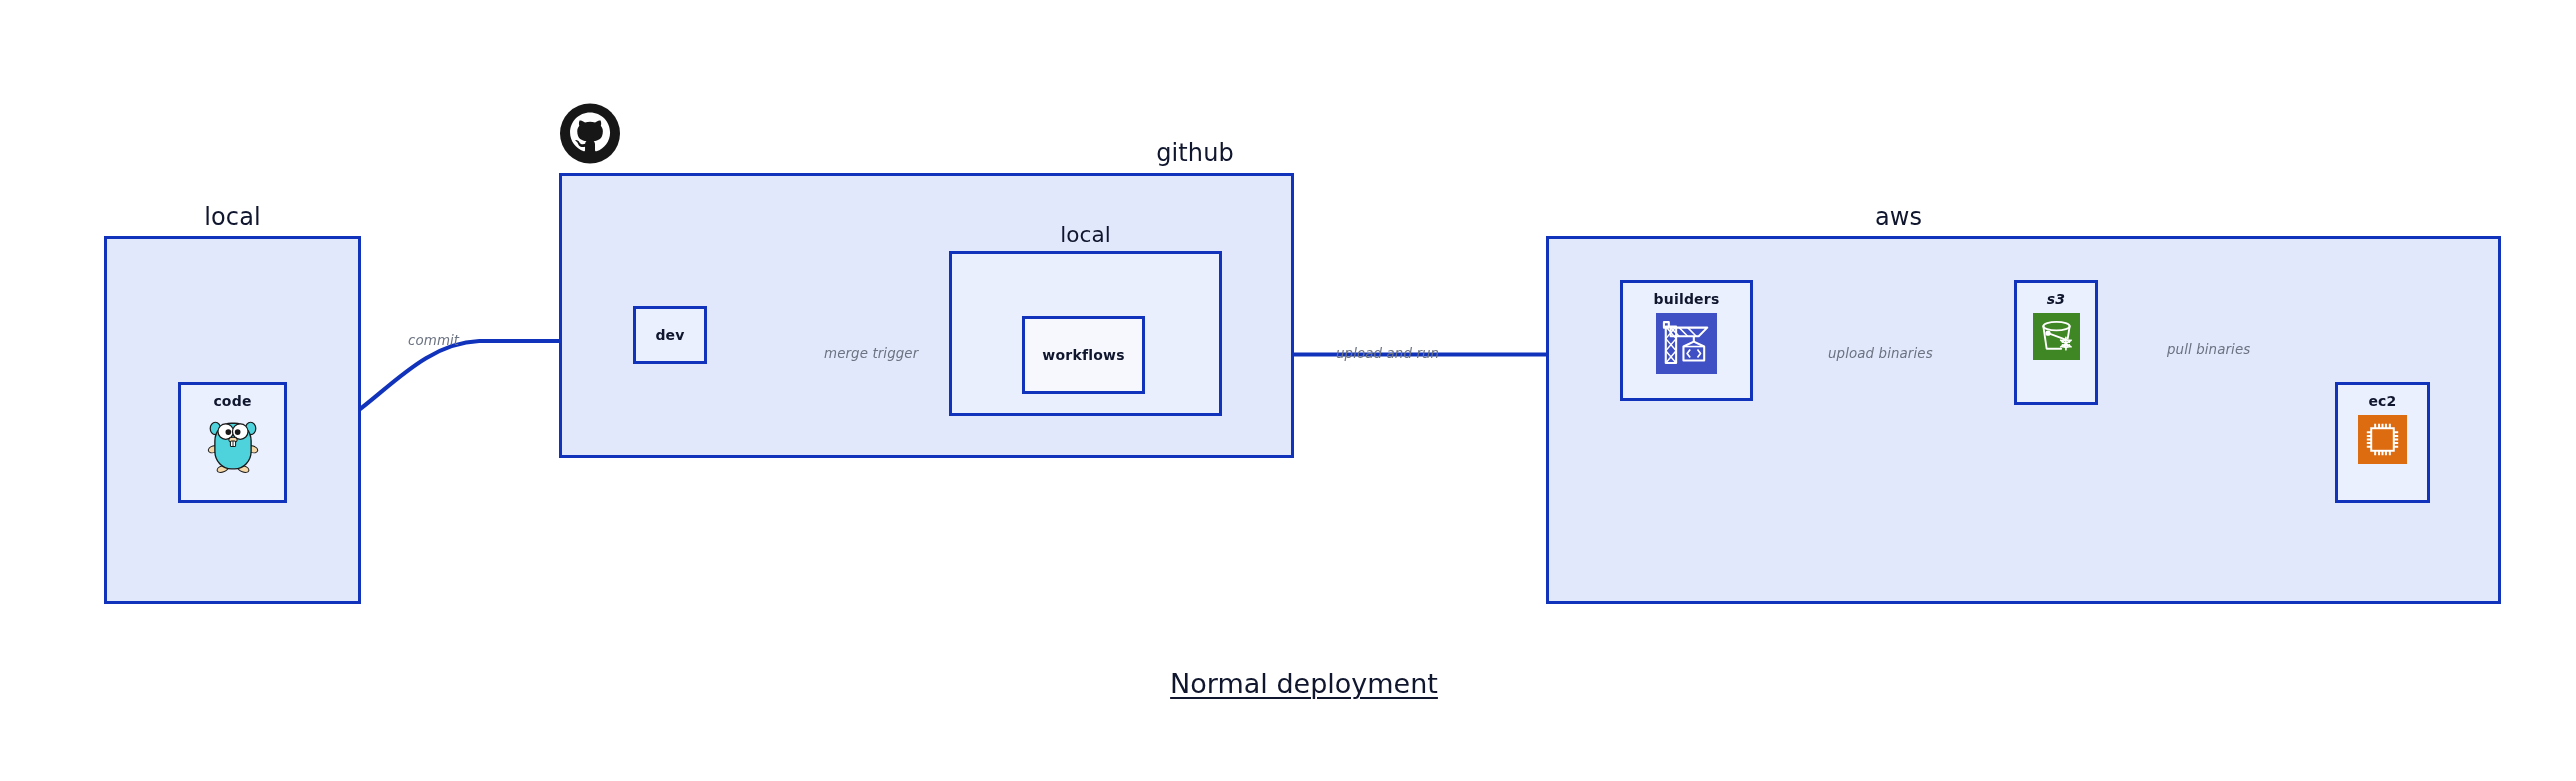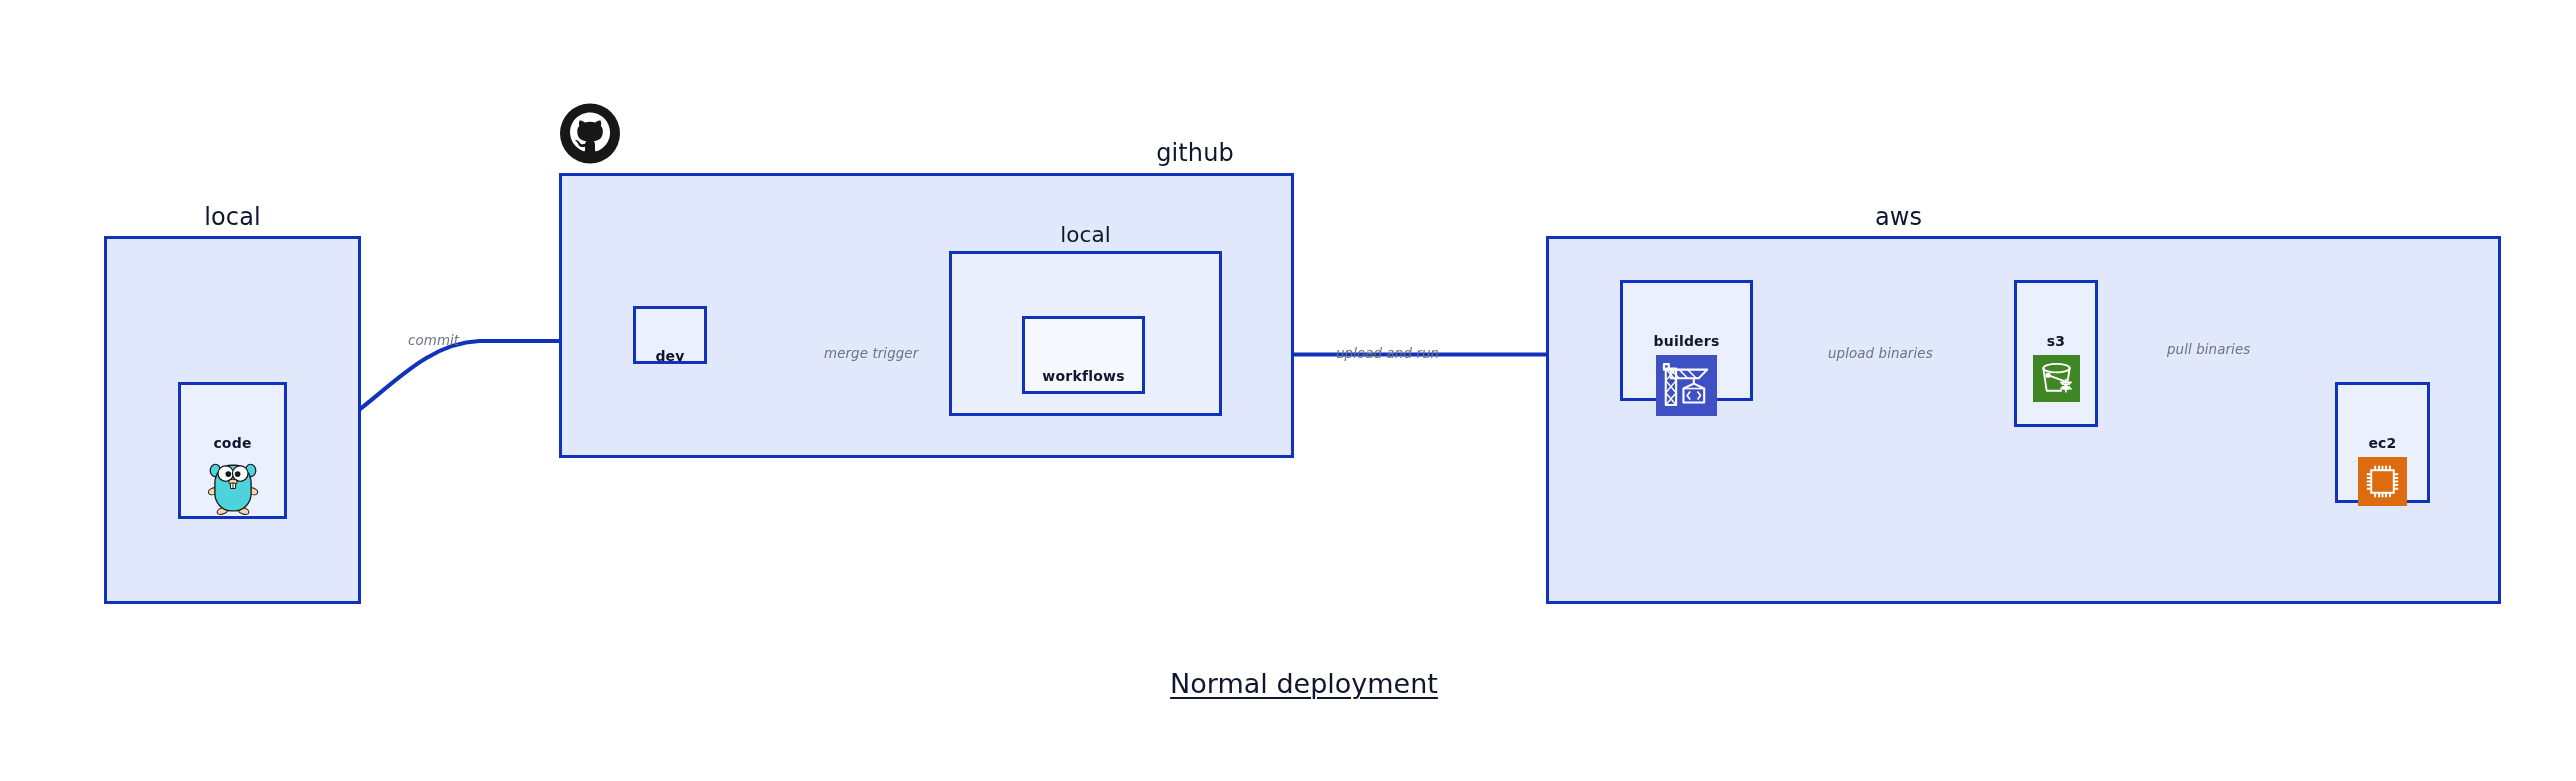--- a/index.html
+++ b/index.html
@@ -68,21 +68,20 @@
   .node.plain {
     justify-content: center;
   }
   .node-title {
     color: #10162e;
     font-size: 14px;
     font-weight: 700;
     line-height: 1;
     white-space: nowrap;
     letter-spacing: 0.2px;
-    margin-top: 42px;
   }
   .node-icon {
     display: block;
   }
 
   
   .edge-label {
     position: absolute;
     color: #6b7280;
     font-size: 13.4px;
@@ -141,21 +140,21 @@
     <path d="M 3403 688 L 3904 688" fill="none" stroke="#1133bb" stroke-width="8" marker-end="url(#arrow)"></path>
 
     <path d="M 4073 668 C 4210 663 4290 700 4360 728 C 4430 756 4480 800 4524 838" fill="none" stroke="#1133bb" stroke-width="8" marker-end="url(#arrow)"></path>
   </svg>
 
   <div class="group-label" style="left:104px; top:205px; width:257px;">local</div>
 
   <div class="group" style="left:104px; top:236px; width:257px; height:368px;">
   </div>
 
-  <div class="node" style="left:178px; top:382px; width:109px; height:137px; padding-top:9.3px;">
+  <div class="node" style="left:178px; top:382px; width:109px; height:121px; padding-top:9.3px;">
     <span class="node-title">code</span>
     <span class="node-icon" style="margin-top:7.2px;">
       <svg width="54" height="58" viewBox="0 0 104 112" xmlns="http://www.w3.org/2000/svg">
 
         <ellipse cx="15" cy="66" rx="11" ry="6.5" fill="#f6d8a8" stroke="#1a1a1a" stroke-width="2" transform="rotate(-18 15 66)"></ellipse>
         <ellipse cx="89" cy="66" rx="11" ry="6.5" fill="#f6d8a8" stroke="#1a1a1a" stroke-width="2" transform="rotate(18 89 66)"></ellipse>
 
         <ellipse cx="32" cy="104" rx="11" ry="6" fill="#f6d8a8" stroke="#1a1a1a" stroke-width="2" transform="rotate(-20 32 104)"></ellipse>
         <ellipse cx="72" cy="104" rx="11" ry="6" fill="#f6d8a8" stroke="#1a1a1a" stroke-width="2" transform="rotate(20 72 104)"></ellipse>
 
@@ -225,21 +224,21 @@
 
           <path d="M45 55 L62 47 L79 55 L79 78 L45 78 Z"></path>
           <path d="M45 55 L79 55" stroke-width="2.6"></path>
 
           <path d="M56 60 L51 66.5 L56 73 M68 60 L73 66.5 L68 73" stroke-width="2.8"></path>
         </g>
       </svg>
     </span>
   </div>
 
-  <div class="node" style="left:2014px; top:280px; width:84px; height:147px; padding-top:9.3px;">
+  <div class="node" style="left:2014px; top:280px; width:84px; height:125px; padding-top:9.3px;font-style:italic;">
     <span class="node-title">s3</span>
     <span class="node-icon" style="margin-top:7.2px;">
       <svg width="47" height="47" viewBox="0 0 100 100" xmlns="http://www.w3.org/2000/svg">
         <rect x="0" y="0" width="100" height="100" fill="#3f8624"></rect>
         <g fill="none" stroke="#ffffff" stroke-width="4" stroke-linejoin="round" stroke-linecap="round">
 
           <path d="M22 28 L29 76 L60 76"></path>
           <path d="M78 28 L74 54"></path>
 
           <ellipse cx="50" cy="28" rx="28" ry="9"></ellipse>

